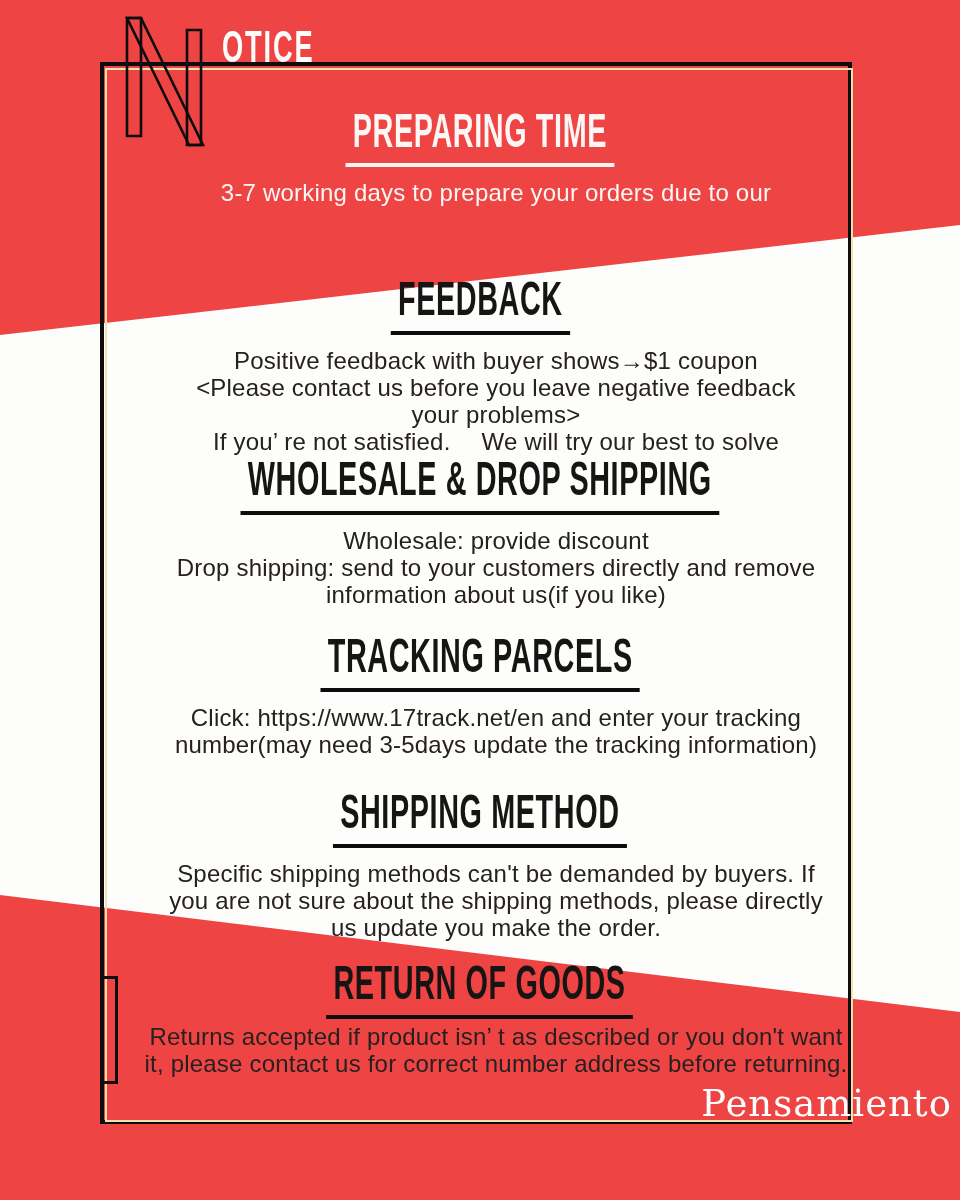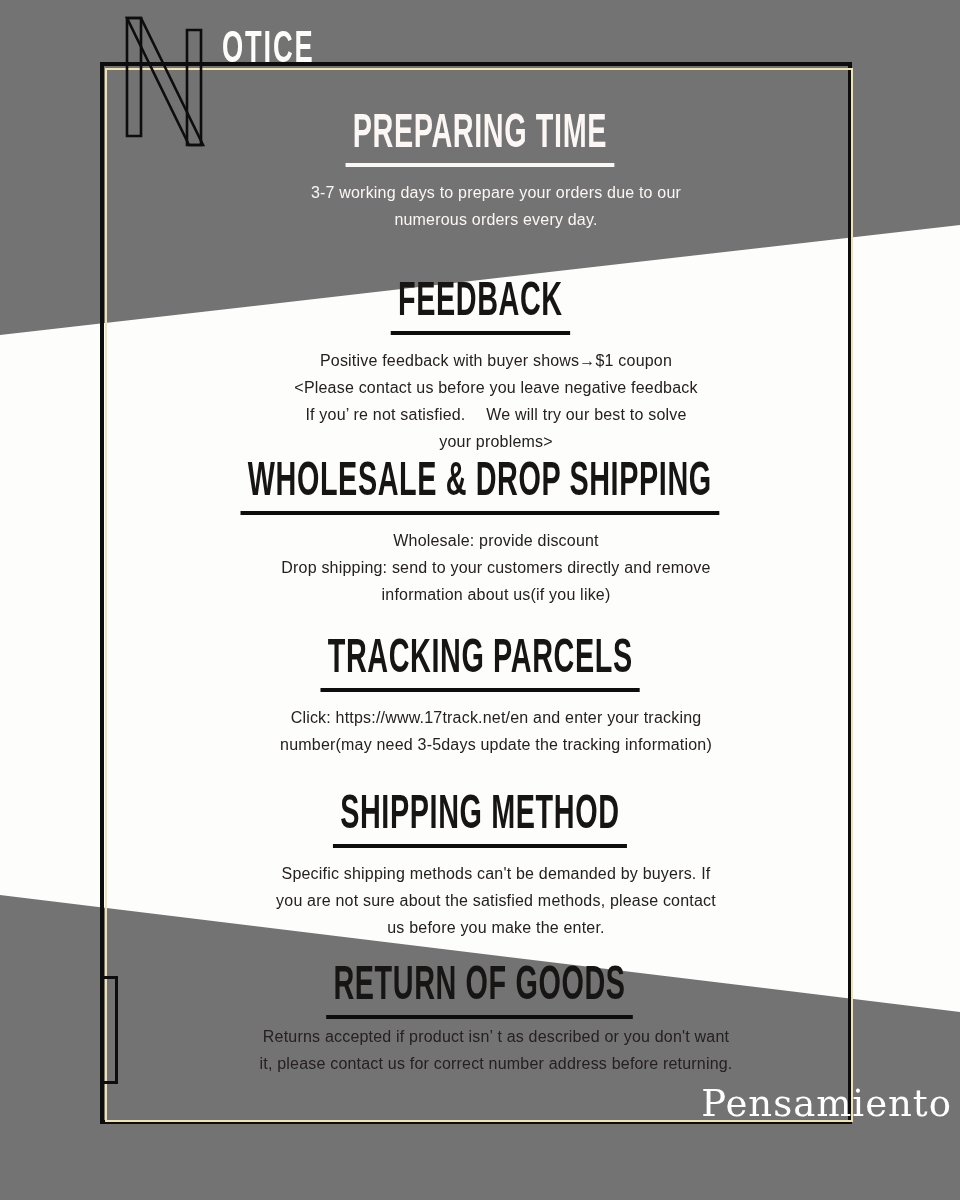--- a/index.html
+++ b/index.html
@@ -1,19 +1,19 @@
 <!DOCTYPE html>
 <html><head>
 <meta charset="utf-8">
 <style>
   html,body{margin:0;padding:0;}
   body{width:960px;height:1200px;overflow:hidden;}
   .poster{
     position:relative;width:960px;height:1200px;
-    background:#737373;overflow:hidden;
+    background:#ef4444;overflow:hidden;
     font-family:"Liberation Sans",sans-serif;
   }
   .white-band{
     position:absolute;left:0;top:0;width:960px;height:1200px;
     background:#fdfdfc;
     clip-path:polygon(0 335px,960px 225px,960px 1012px,0 895px);
   }
   .frame{
     position:absolute;left:100px;top:62px;width:752px;height:1062px;
     border:4px solid #0d0d0d;box-sizing:border-box;
@@ -30,21 +30,21 @@
     white-space:nowrap;
   }
   .section{position:absolute;left:0;width:960px;text-align:center;}
   .sec-title{
     display:inline-block;transform:scaleX(0.6);transform-origin:center bottom;
     font-size:48px;line-height:53px;font-weight:700;letter-spacing:1px;
     color:#171414;border-bottom:4px solid #0d0d0d;padding:0 12px 6px 12px;
     white-space:nowrap;
   }
   .section.light .sec-title{color:#fcf7f4;border-bottom-color:#fcf7f4;}
-  .sec-body{margin-top:12px;font-size:16px;line-height:27px;color:#262020;letter-spacing:0.2px;padding-left:32px;}
+  .sec-body{margin-top:12px;font-size:24px;line-height:27px;color:#262020;letter-spacing:0.2px;padding-left:32px;}
   .section.light .sec-body{color:#fcf7f4;}
   .section.tight .sec-body{margin-top:4px;}
   .sec-line{white-space:nowrap;}
   .left-rect{
     position:absolute;left:101px;top:976px;width:17px;height:108px;
     border:3px solid #0d0d0d;box-sizing:border-box;background:transparent;
   }
   .signature{
     position:absolute;right:8px;top:1082px;
     font-family:"DejaVu Serif",serif;
@@ -68,31 +68,30 @@
       <path d="M3,4 L17,4 L79,131 L65,131 Z"></path>
     </g>
   </svg>
 
   <div class="notice-rest">OTICE</div>
 
   <div class="section light" style="top:104px">
     <span class="sec-title">PREPARING TIME</span>
     <div class="sec-body">
       <div class="sec-line">3-7 working days to prepare your orders due to our</div>
-      <div class="sec-line">numerous orders every day.</div>
     </div>
   </div>
 
   <div class="section" style="top:272px">
     <span class="sec-title">FEEDBACK</span>
     <div class="sec-body">
       <div class="sec-line">Positive feedback with buyer shows→$1 coupon</div>
       <div class="sec-line">&lt;Please contact us before you leave negative feedback</div>
+      <div class="sec-line">your problems&gt;</div>
       <div class="sec-line">If you’ re not satisfied.　 We will try our best to solve</div>
-      <div class="sec-line">your problems&gt;</div>
     </div>
   </div>
 
   <div class="section" style="top:452px">
     <span class="sec-title">WHOLESALE &amp; DROP SHIPPING</span>
     <div class="sec-body">
       <div class="sec-line">Wholesale: provide discount</div>
       <div class="sec-line">Drop shipping: send to your customers directly and remove</div>
       <div class="sec-line">information about us(if you like)</div>
     </div>
@@ -103,22 +102,22 @@
     <div class="sec-body">
       <div class="sec-line">Click: https://www.17track.net/en and enter your tracking</div>
       <div class="sec-line">number(may need 3-5days update the tracking information)</div>
     </div>
   </div>
 
   <div class="section" style="top:785px">
     <span class="sec-title">SHIPPING METHOD</span>
     <div class="sec-body">
       <div class="sec-line">Specific shipping methods can't be demanded by buyers. If</div>
-      <div class="sec-line">you are not sure about the satisfied methods, please contact</div>
-      <div class="sec-line">us before you make the enter.</div>
+      <div class="sec-line">you are not sure about the shipping methods, please directly</div>
+      <div class="sec-line">us update you make the order.</div>
     </div>
   </div>
 
   <div class="section tight" style="top:956px">
     <span class="sec-title">RETURN OF GOODS</span>
     <div class="sec-body">
       <div class="sec-line">Returns accepted if product isn’ t as described or you don't want</div>
       <div class="sec-line">it, please contact us for correct number address before returning.</div>
     </div>
   </div>

